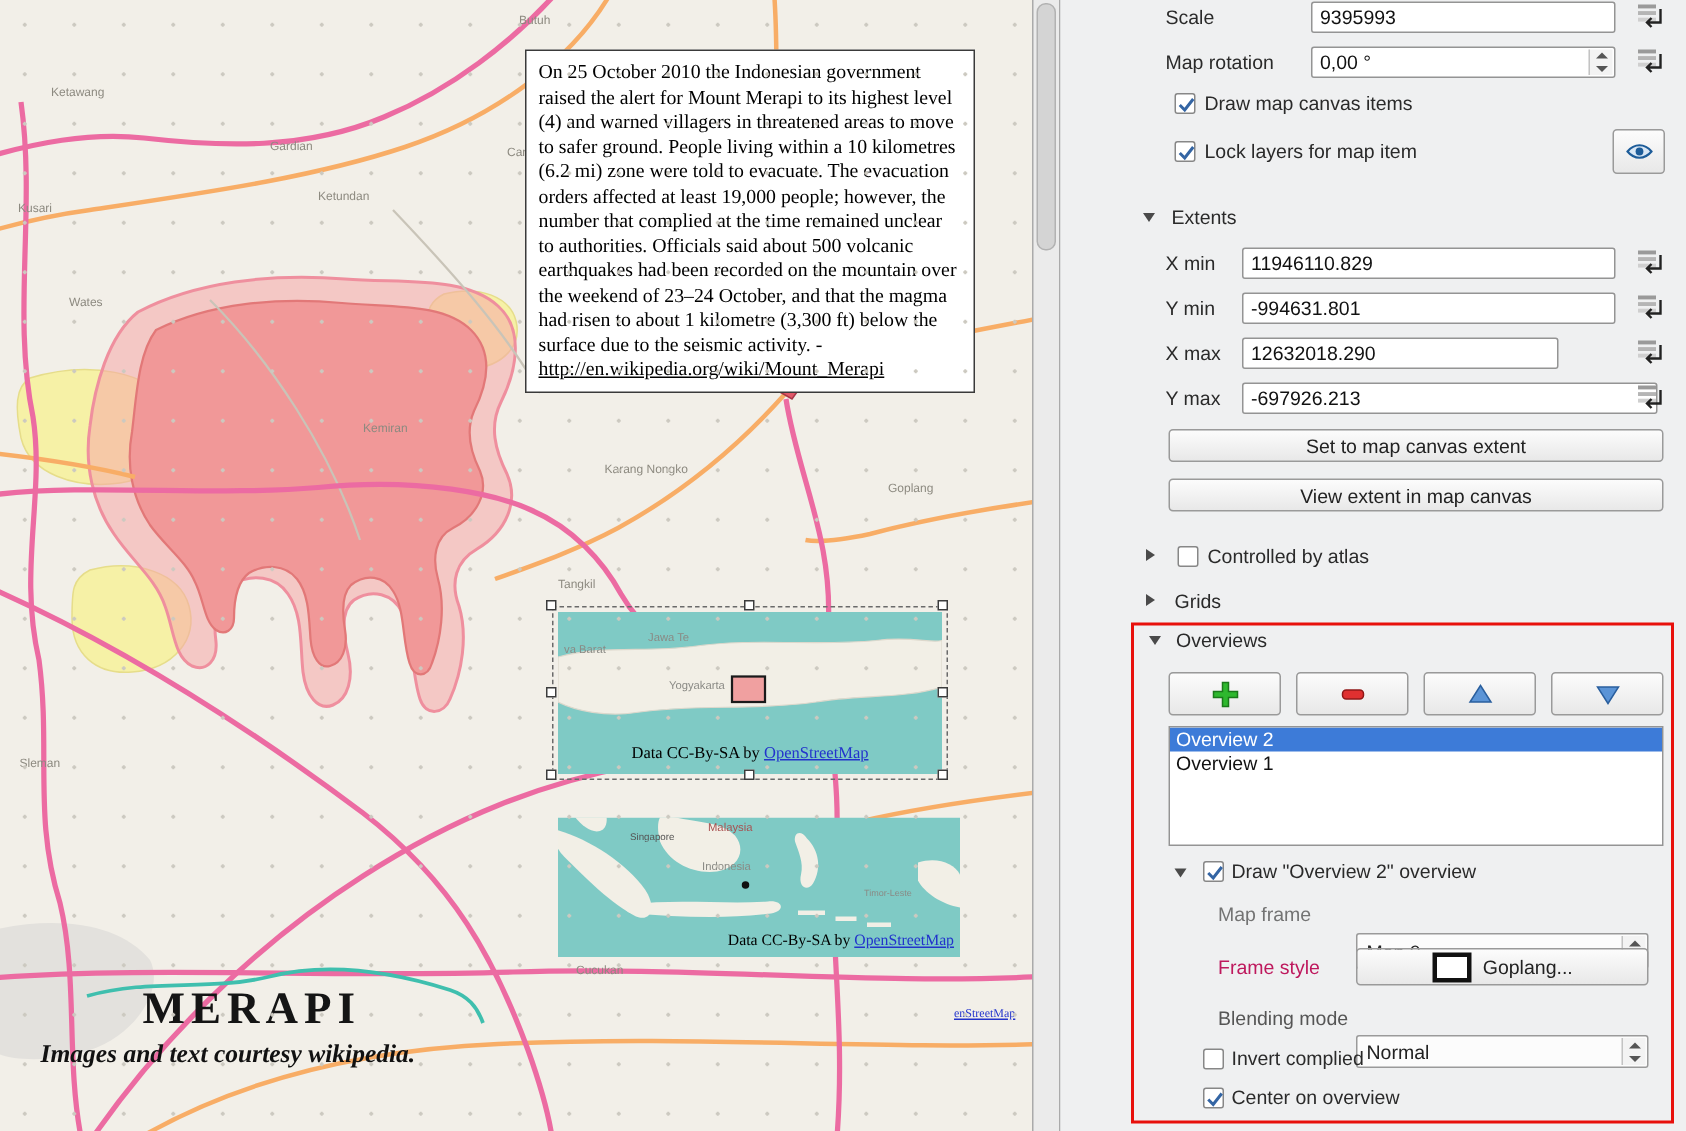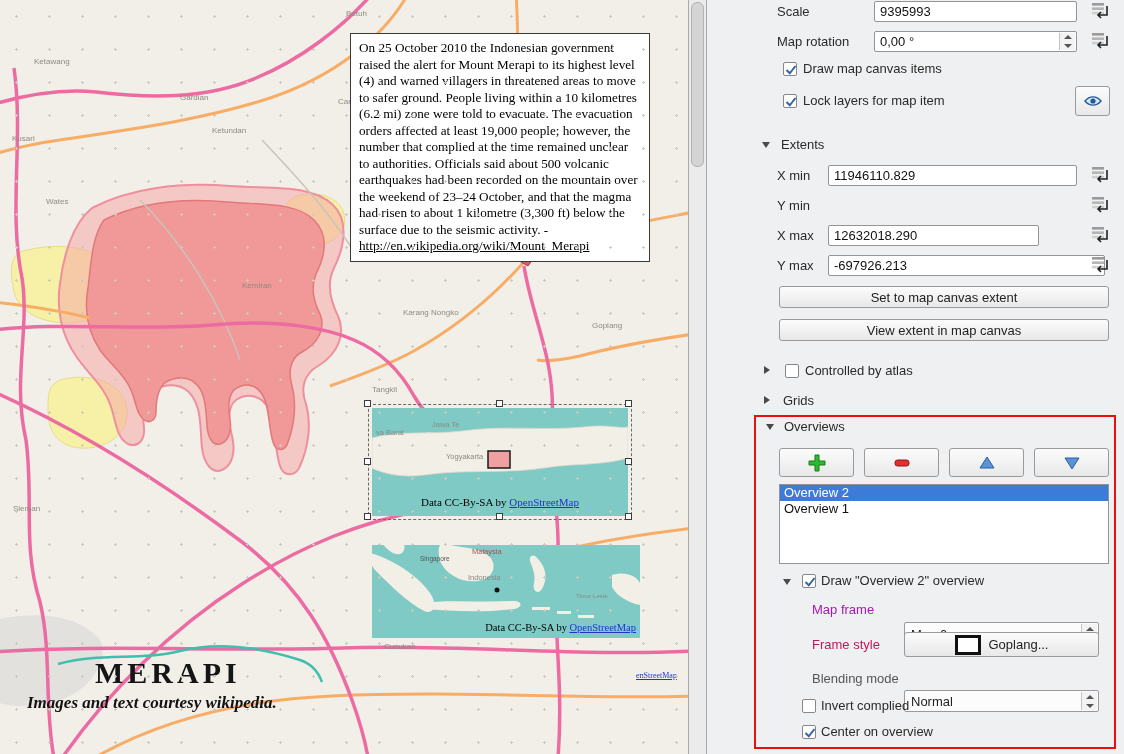--- a/index.html
+++ b/index.html
@@ -239,20 +239,23 @@
   <div class="ddicon" style="left:382px;top:165px">
     <svg width="22" height="20" viewBox="0 0 22 20">
         <rect x="3" y="2" width="12" height="2.6" fill="#9a9a9a"></rect>
         <rect x="3" y="6.4" width="12" height="2.6" fill="#b5b5b5"></rect>
         <rect x="3" y="10.8" width="12" height="2.6" fill="#cfcfcf"></rect>
         <path d="M18,5 V14 H9 M12,11 L9,14 L12,17" fill="none" stroke="#222" stroke-width="1.6"></path>
       </svg>
   </div>
 
   <span class="plabel" style="left:70px;top:198px">Y min</span>
+  <div class="tinput" style="left:121px;top:195px;width:249px">
+      <span>-994631.801</span>
+    </div>
   <div class="ddicon" style="left:382px;top:195px">
     <svg width="22" height="20" viewBox="0 0 22 20">
         <rect x="3" y="2" width="12" height="2.6" fill="#9a9a9a"></rect>
         <rect x="3" y="6.4" width="12" height="2.6" fill="#b5b5b5"></rect>
         <rect x="3" y="10.8" width="12" height="2.6" fill="#cfcfcf"></rect>
         <path d="M18,5 V14 H9 M12,11 L9,14 L12,17" fill="none" stroke="#222" stroke-width="1.6"></path>
       </svg>
   </div>
 
   <span class="plabel" style="left:70px;top:228px">X max</span>
@@ -323,21 +326,21 @@
   </div>
 
   <div class="caret-dn" style="left:76px;top:579px"></div>
   <div class="checkbox checked" style="left:95px;top:574px">
     <svg width="14" height="14" viewBox="0 0 14 14">
         <polyline points="2.5,7 5.8,10.3 11.5,3" fill="none" stroke="#3465a4" stroke-width="2"></polyline>
       </svg>
   </div>
   <span class="plabel" style="left:114px;top:573px">Draw "Overview 2" overview</span>
 
-  <span class="plabel" style="left:105px;top:602px;color:#a21caf">Map frame</span>
+  <span class="plabel" style="left:105px;top:602px;color:#737373">Map frame</span>
   <div class="combo" style="left:197px;top:598px;width:195px;height:24px">
     <span>Map 0</span>
     <div class="spinner">
         <div class="tri-up"></div>
         <div class="tri-dn"></div>
       </div>
   </div>
 
   <span class="plabel" style="left:105px;top:637px;color:#be185d">Frame style</span>
   <div class="btn" style="left:197px;top:632px;width:195px;height:25px">

